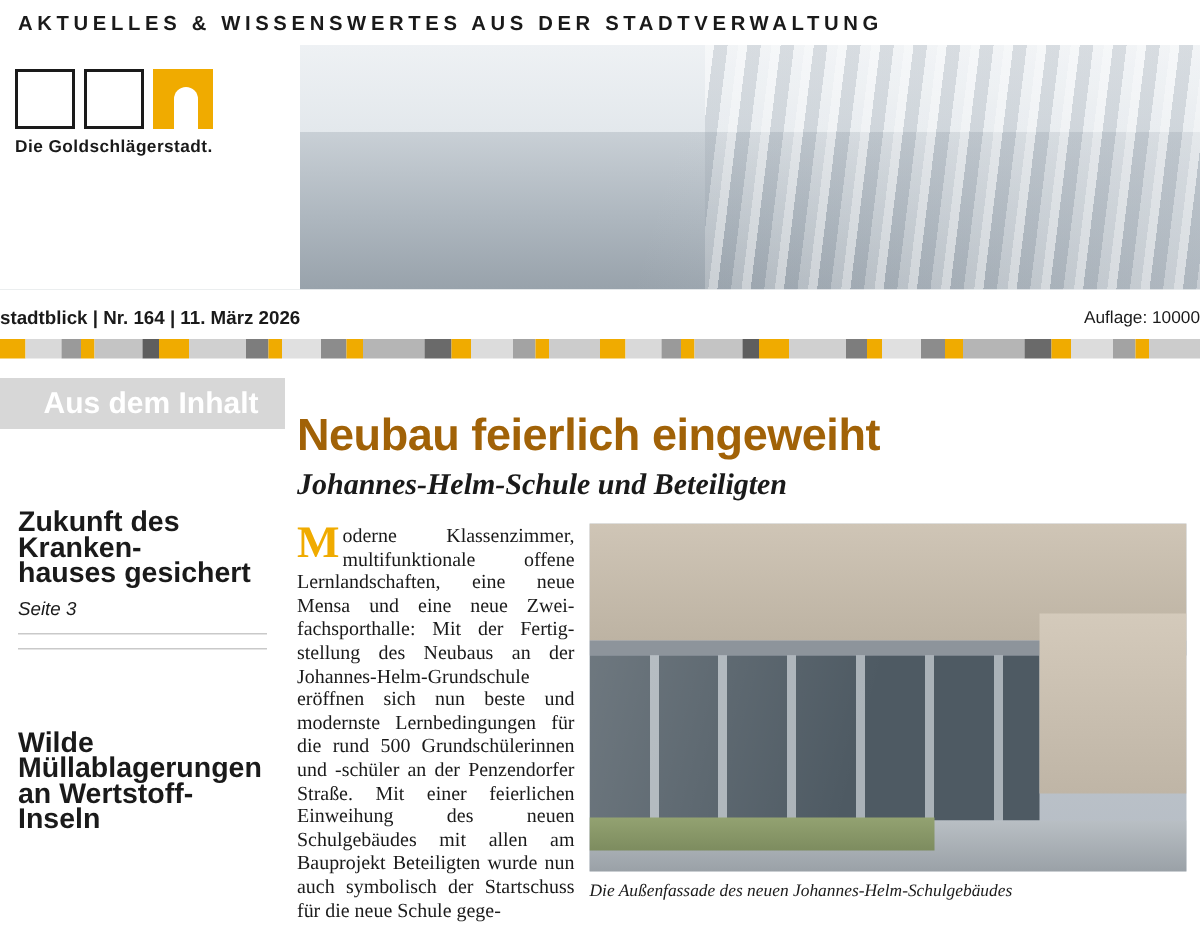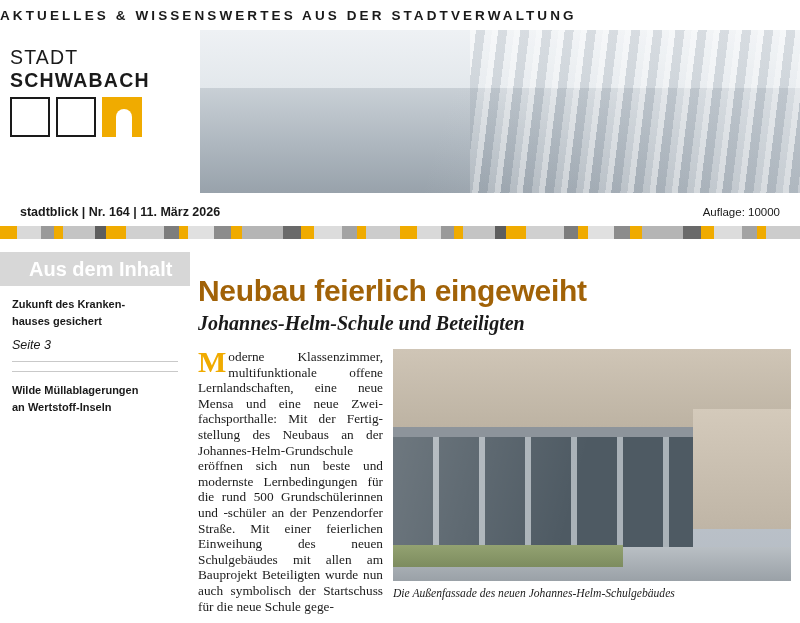--- a/index.html
+++ b/index.html
@@ -8,21 +8,21 @@
     background: #ffffff;
     font-family: "Liberation Sans", sans-serif;
     overflow: hidden;
   }
   .page { position: relative; width: 800px; height: 623px; background:#fff; }
 
   
   .kicker {
     position: absolute; left: 0; top: 0; width: 800px; height: 30px;
     display: flex; align-items: center;
-    padding-left: 0;
+    padding-left: 12px;
     font-size: 13.5px; font-weight: bold; letter-spacing: 3.1px;
     color: #1a1a1a;
     white-space: nowrap;
   }
 
   
   .masthead {
     position: absolute; left: 0; top: 30px; width: 800px; height: 163px;
     overflow: hidden;
   }
@@ -80,21 +80,21 @@
     position: absolute; left: 206px; top: 38px;
     font-size: 86px; line-height: 86px; font-weight: 400;
     color: #f0ab00; letter-spacing: -1px;
     font-family: "DejaVu Sans", sans-serif;
   }
 
   
   .issue-line {
     position: absolute; left: 0; top: 200px; width: 800px; height: 24px;
     display: flex; align-items: center; justify-content: space-between;
-    padding: 0 20px;
+    padding: 0 0;
     font-size: 12.5px; color:#1a1a1a;
   }
   .issue-left { font-weight: bold; }
   .issue-right { font-size: 11.5px; }
 
   
   .rule {
     position: absolute; left: 0; top: 226px; width: 800px; height: 13px;
     display: flex;
   }
@@ -103,21 +103,21 @@
   
   .sidebar {
     position: absolute; left: 0; top: 252px; width: 190px; bottom: 0;
   }
   .sidebar-head {
     background: #d7d7d7; height: 34px; display:flex; align-items:center;
     padding-left: 29px;
     font-size: 20px; font-weight: bold; color: #ffffff;
   }
   .sb-block { padding: 10px 12px 0 12px; }
-  .sb-title { font-size: 11px; font-weight: bold; color:#1a1a1a; line-height: 17px; }
+  .sb-title { font-size: 19px; font-weight: bold; color:#1a1a1a; line-height: 17px; margin-top: 44px; }
   .sb-page { font-size: 12.5px; color:#1a1a1a; margin-top: 8px; font-style: italic; }
   .sb-sep { height: 1px; background: #c9c9c9; margin: 9px 12px 0 12px; }
   .sb-photo {
     margin: 10px 12px 0 12px; height: 94px;
     background: linear-gradient(to bottom, #cfd6cb 0%, #b9c3b2 40%, #a7b3a0 100%);
     position: relative; overflow:hidden;
   }
   .kid {
     position:absolute; bottom:0; width: 34px; height: 74px;
     border-radius: 14px 14px 0 0;
@@ -209,29 +209,26 @@
 
   <div class="masthead">
     <div class="masthead-photo">
       <div class="photo-sky"></div>
       <div class="photo-bands"></div>
     </div>
     <div class="masthead-white"></div>
     <div class="masthead-white2"></div>
 
     <div class="logo">
-      <div class="logo-top">
-        <span>STADT</span>
-        <b>SCHWABACH</b>
-      </div>
       <div class="logo-boxes">
         <div class="logo-box"></div>
         <div class="logo-box"></div>
         <div class="logo-box gold"></div>
       </div>
+      <div class="logo-tag">Die Goldschlägerstadt.</div>
     </div>
 
   </div>
 
   <div class="issue-line">
     <div class="issue-left">stadtblick | Nr. 164 | 11. März 2026</div>
     <div class="issue-right">Auflage: 10000</div>
   </div>
 
   <div class="rule" id="color-rule">

